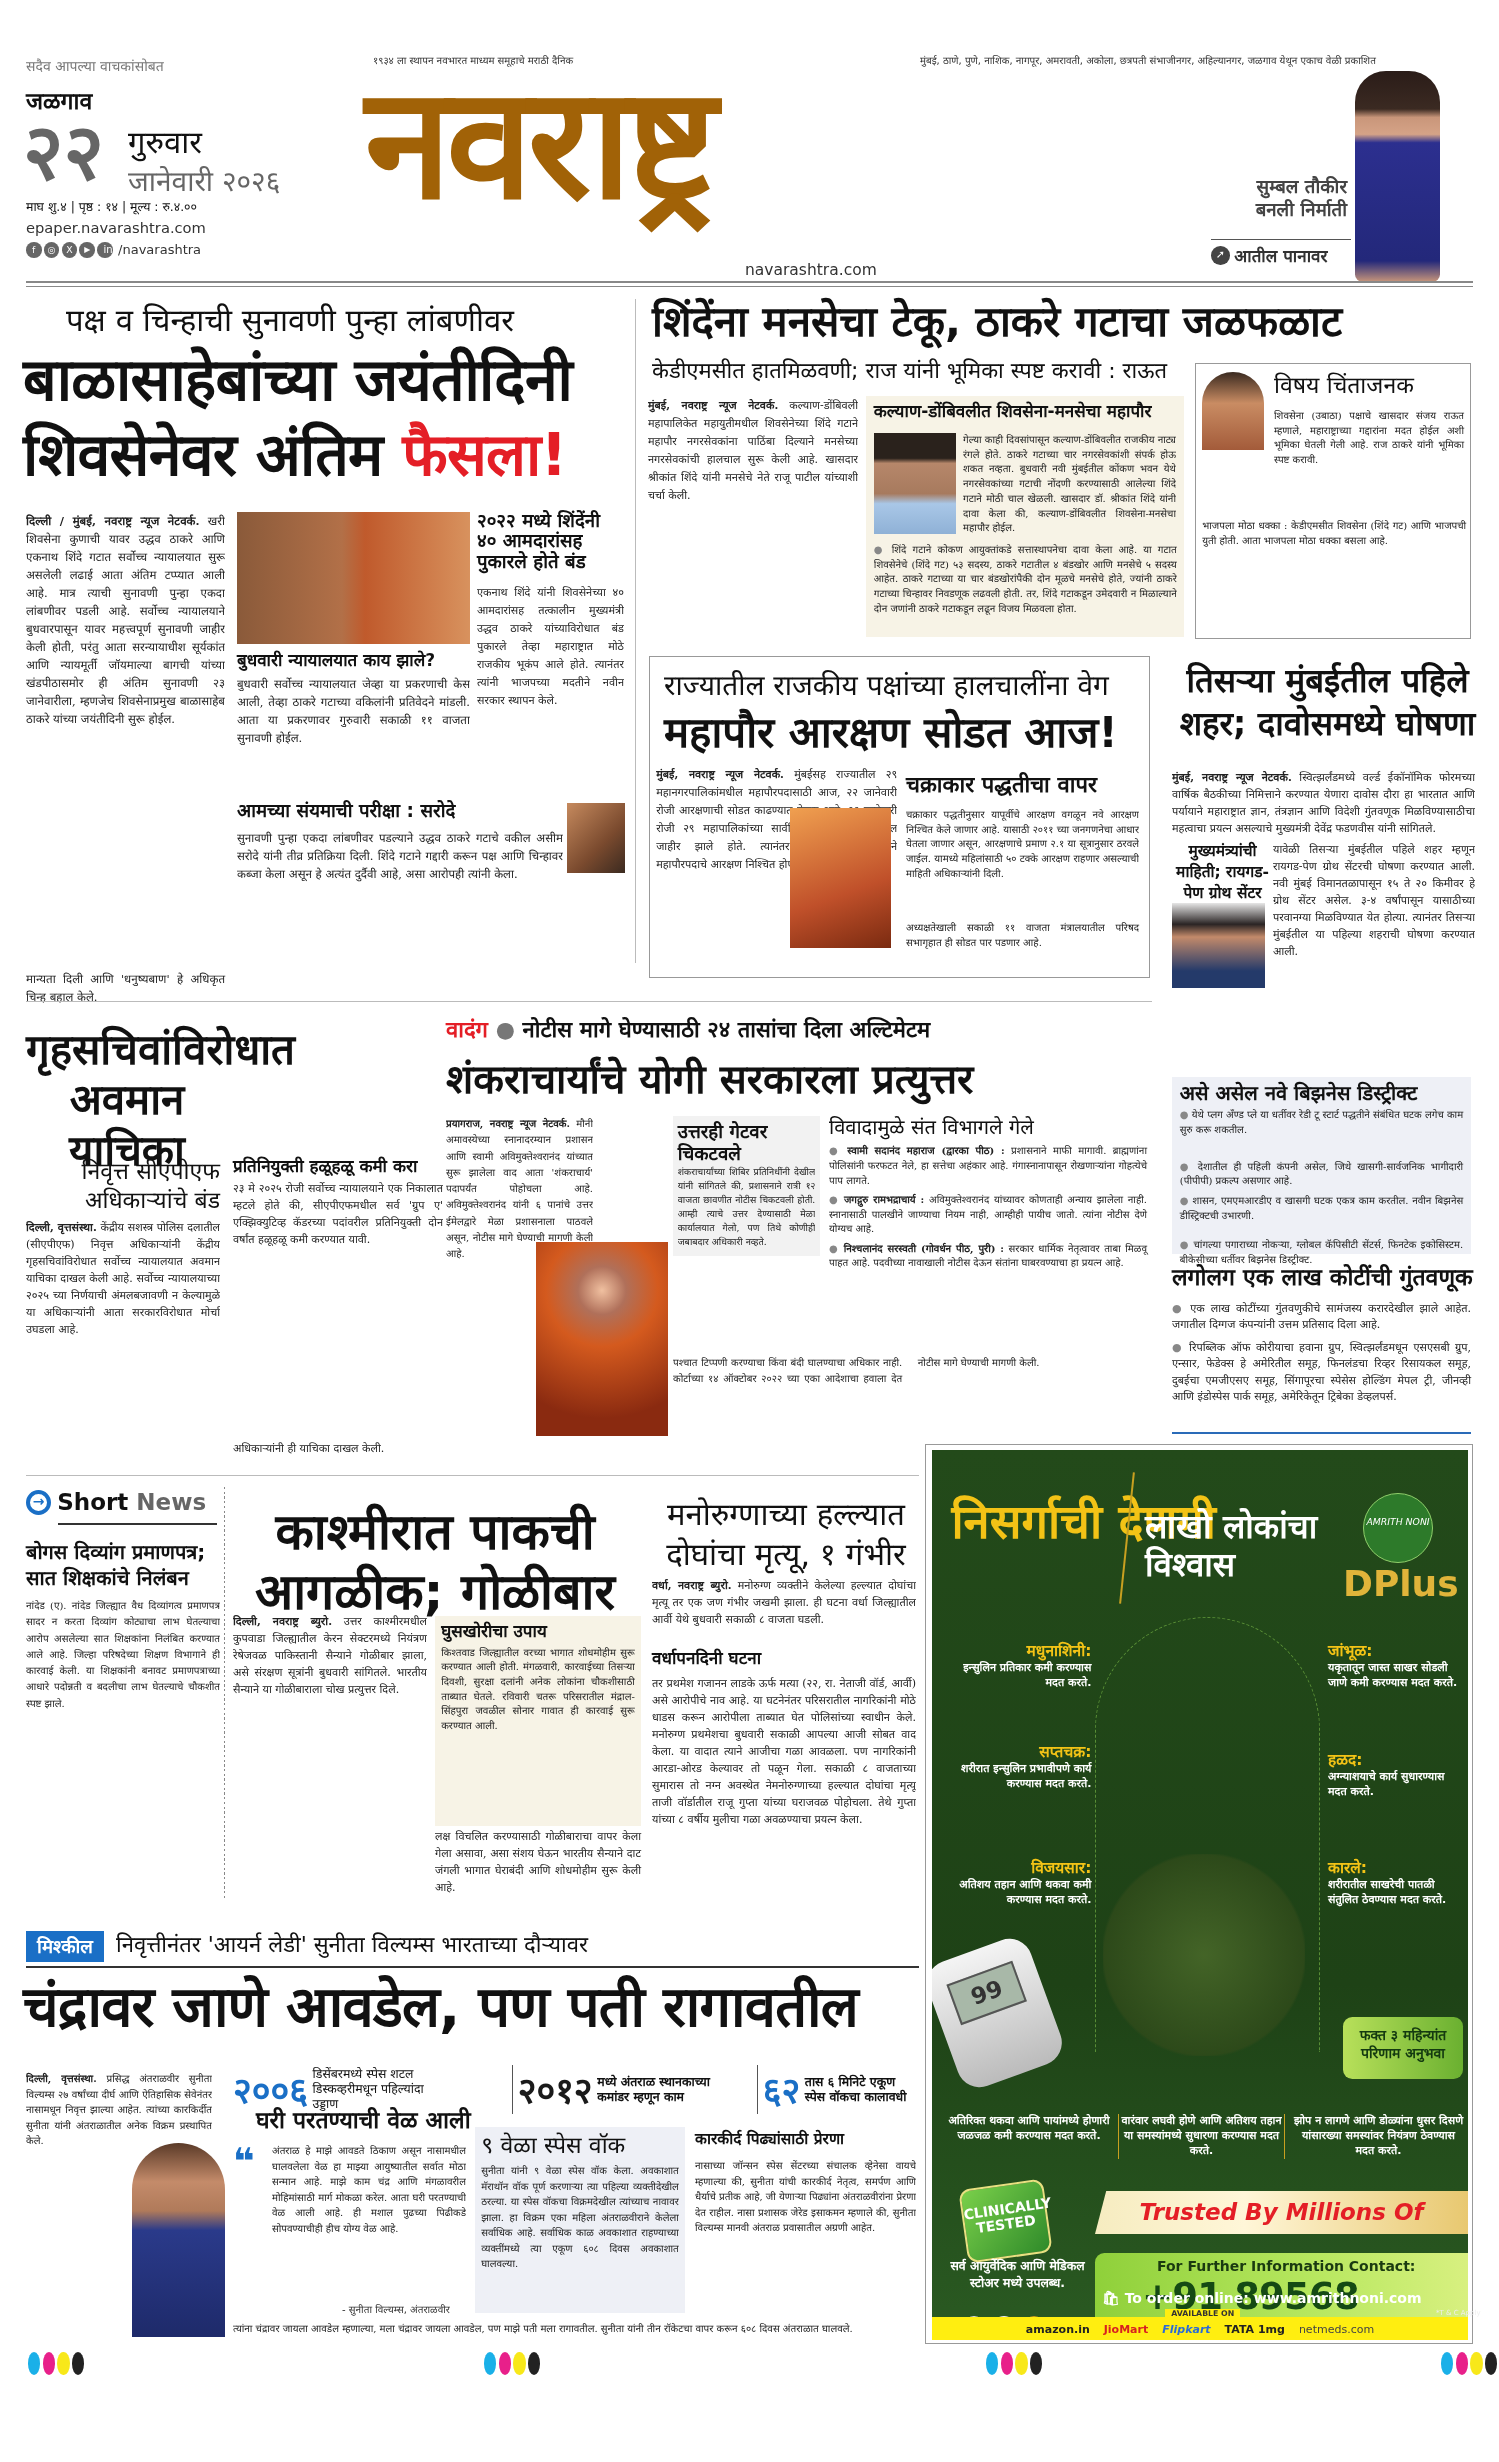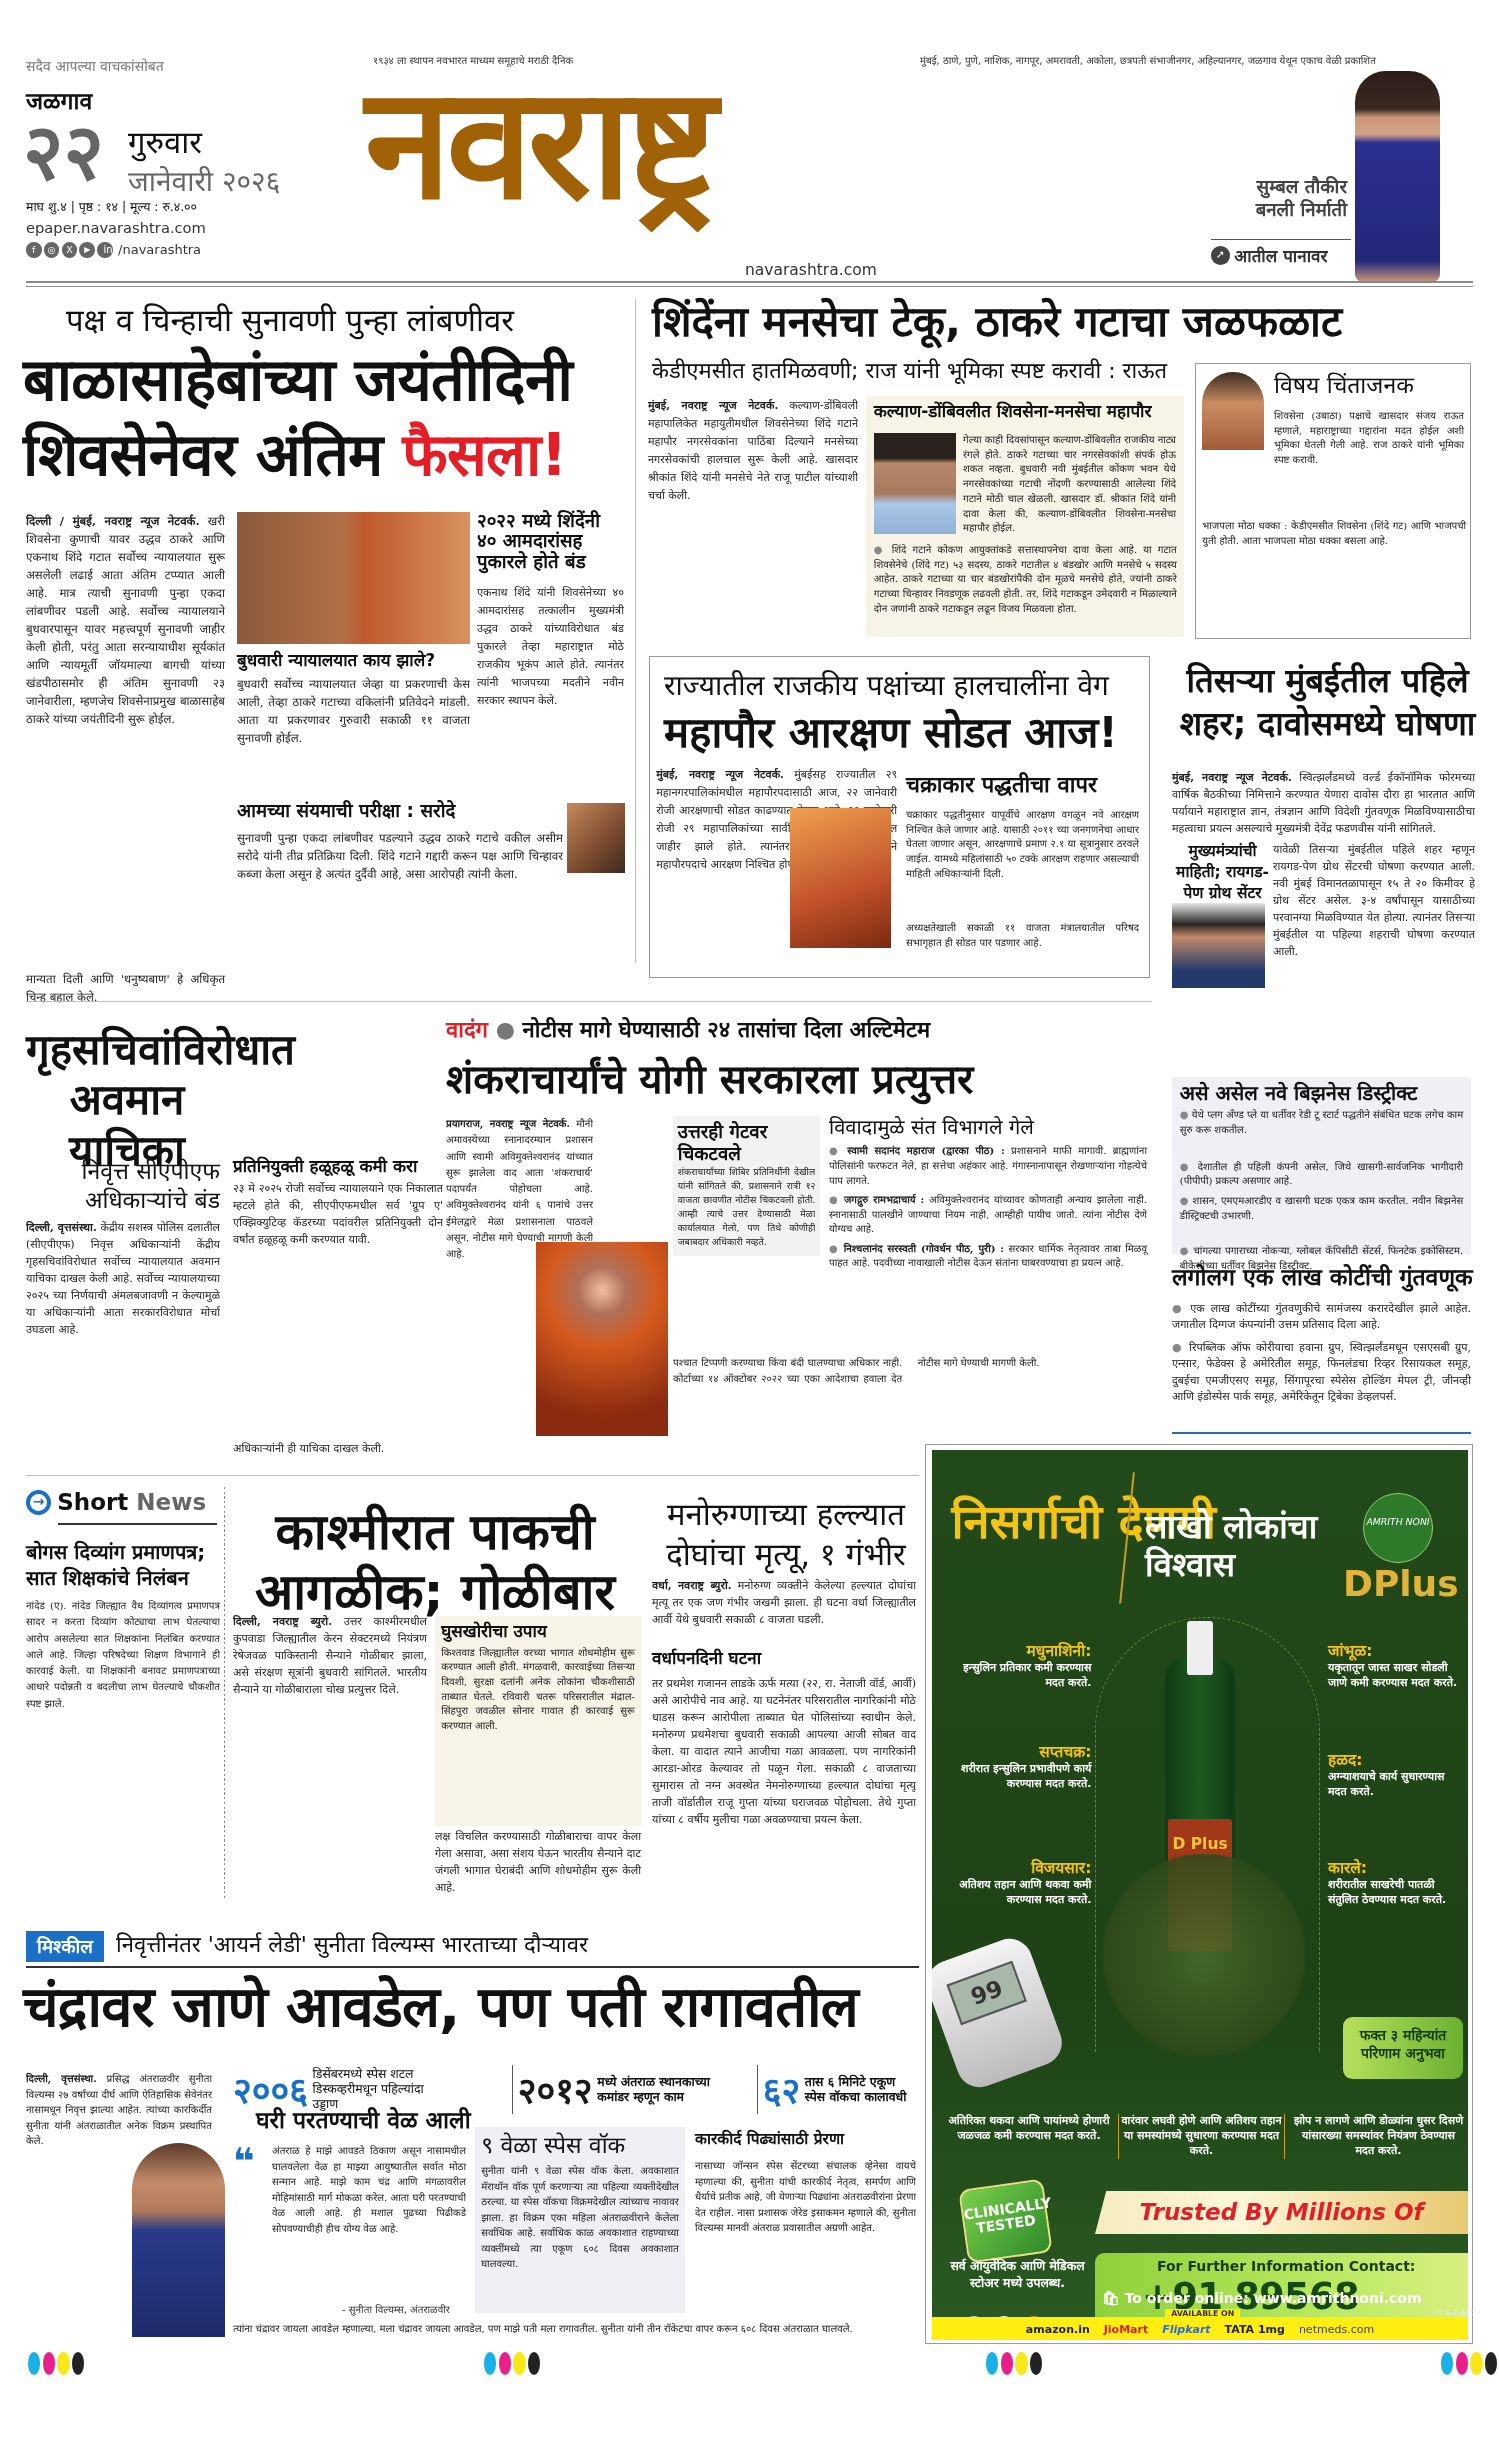--- a/index.html
+++ b/index.html
@@ -120,21 +120,21 @@
     <b>मुंबई, नवराष्ट्र न्यूज नेटवर्क.</b>
     <span>स्वित्झर्लंडमध्ये वर्ल्ड ईकॉनॉमिक फोरमच्या वार्षिक बैठकीच्या निमित्ताने करण्यात येणारा दावोस दौरा हा भारतात आणि पर्यायाने महाराष्ट्रात ज्ञान, तंत्रज्ञान आणि विदेशी गुंतवणूक मिळविण्यासाठीचा महत्वाचा प्रयत्न असल्याचे मुख्यमंत्री देवेंद्र फडणवीस यांनी सांगितले.</span>
   </div>
   <div class="abs hd" style="left:1168px;top:841px;width:109px;font-size:15.5px;text-align:center;line-height:1.35">मुख्यमंत्र्यांची माहिती; रायगड-पेण ग्रोथ सेंटर उभारणी</div>
   <div class="photo" style="left:1172px;top:903px;width:93px;height:85px;background:linear-gradient(180deg,#e6e6e6,#2a2424 25%,#c38a6a 40%,#243a6a 80%)"></div>
   <div class="abs body-text" style="left:1273px;top:841px;width:202px;height:210px;overflow:hidden;font-size:11px;line-height:17px">यावेळी तिसऱ्या मुंबईतील पहिले शहर म्हणून रायगड-पेण ग्रोथ सेंटरची घोषणा करण्यात आली. नवी मुंबई विमानतळापासून १५ ते २० किमीवर हे ग्रोथ सेंटर असेल. ३-४ वर्षांपासून यासाठीच्या परवानग्या मिळविण्यात येत होत्या. त्यानंतर तिसऱ्या मुंबईतील या पहिल्या शहराची घोषणा करण्यात आली.</div>
   <div class="abs shade2" style="left:1172px;top:1077px;width:299px;height:177px;padding:4.7px 7.8px">
     <div class="hd" style="font-size:20px;margin-bottom:4.7px">असे असेल नवे बिझनेस डिस्ट्रीक्ट</div>
     <div class="body-text bullet" style="font-size:10px;line-height:14.7px;margin-bottom:22px">येथे प्लग अँण्ड प्ले या धर्तीवर रेडी टू स्टार्ट पद्धतीने संबंधित घटक लगेच काम सुरु करू शकतील.</div>
     <div class="body-text bullet" style="font-size:10px;line-height:14.7px;margin-bottom:4.7px">देशातील ही पहिली कंपनी असेल, जिथे खासगी-सार्वजनिक भागीदारी (पीपीपी) प्रकल्प असणार आहे.</div>
-    <div class="body-text bullet" style="font-size:10px;line-height:14.7px;margin-bottom:21px">शासन, एमएमआरडीए व खासगी घटक एकत्र काम करतील. नवीन बिझनेस डीस्ट्रिक्टची उभारणी.</div>
+    <div class="body-text bullet" style="font-size:10px;line-height:14.7px;margin-bottom:15px">शासन, एमएमआरडीए व खासगी घटक एकत्र काम करतील. नवीन बिझनेस डीस्ट्रिक्टची उभारणी.</div>
     <div class="body-text bullet" style="font-size:10px;line-height:14.7px">चांगल्या पगाराच्या नोकऱ्या, ग्लोबल कॅपिसीटी सेंटर्स, फिनटेक इकोसिस्टम. बीकेसीच्या धर्तीवर बिझनेस डिस्ट्रीक्ट.</div>
   </div>
   <div class="abs hd" style="left:1172px;top:1265px;font-size:23px">लगोलग एक लाख कोटींची गुंतवणूक</div>
   <div class="abs body-text bullet" style="left:1172px;top:1301px;width:299px;font-size:11px;line-height:16.3px">एक लाख कोटींच्या गुंतवणुकीचे सामंजस्य करारदेखील झाले आहेत. जगातील दिग्गज कंपन्यांनी उत्तम प्रतिसाद दिला आहे.</div>
   <div class="abs body-text bullet" style="left:1172px;top:1340px;width:299px;font-size:11px;line-height:16.3px">रिपब्लिक ऑफ कोरीयाचा हवाना ग्रुप, स्वित्झर्लंडमधून एसएसबी ग्रुप, एन्सार, फेडेक्स हे अमेरितील समूह, फिनलंडचा रिव्हर रिसायकल समूह, दुबईचा एमजीएसए समूह, सिंगापूरचा स्पेसेस होल्डिंग मेपल ट्री, जीनव्ही आणि इंडोस्पेस पार्क समूह, अमेरिकेतून ट्रिबेका डेव्हलपर्स.</div>
   <div class="hr" style="left:1172px;top:1432px;width:299px;height:2.3px;background:#2a6bb8"></div>
 </div>
 
 <div class="hr" style="left:26px;top:1001px;width:1126px;height:0.8px;background:#bbb"></div>
 
@@ -255,24 +255,20 @@
   <div style="position:absolute;left:411px;top:113px;font-size:36px;font-weight:bold;color:#e0b43a">DPlus</div>
 
   <div class="ad-item" style="left:19.4px;top:194px;width:140px;text-align:right"><b class="yel">मधुनाशिनी:</b><span>इन्सुलिन प्रतिकार कमी करण्यास मदत करते.</span></div>
   <div class="ad-item" style="left:19.4px;top:295px;width:140px;text-align:right"><b class="yel">सप्तचक्र:</b><span>शरीरात इन्सुलिन प्रभावीपणे कार्य करण्यास मदत करते.</span></div>
   <div class="ad-item" style="left:19.4px;top:411px;width:140px;text-align:right"><b class="yel">विजयसार:</b><span>अतिशय तहान आणि थकवा कमी करण्यास मदत करते.</span></div>
   <div class="ad-item" style="left:396px;top:194px;width:132px"><b class="yel">जांभूळ:</b><span>यकृतातून जास्त साखर सोडली जाणे कमी करण्यास मदत करते.</span></div>
   <div class="ad-item" style="left:396px;top:303px;width:132px"><b class="yel">हळद:</b><span>अग्न्याशयाचे कार्य सुधारण्यास मदत करते.</span></div>
   <div class="ad-item" style="left:396px;top:411px;width:132px"><b class="yel">कारले:</b><span>शरीरातील साखरेची पातळी संतुलित ठेवण्यास मदत करते.</span></div>
 
   <div style="position:absolute;left:163px;top:167px;width:225px;height:435px;border:1.6px dashed #7fbf4a;border-bottom:none;border-radius:113px 113px 0 0;opacity:.6"></div>
-  <div style="position:absolute;left:233px;top:206px;width:70px;height:326px;border-radius:23px 23px 9.3px 9.3px;background:linear-gradient(90deg,#103a14,#1e5a22,#103a14)">
-    <div style="position:absolute;left:22px;top:-35px;width:26px;height:54px;background:#eee;border-radius:3.1px"></div>
-    <div style="position:absolute;left:3.1px;top:163px;width:64px;height:132px;background:#a2381a;border-radius:3.1px;color:#f2c43a;font-weight:bold;font-size:15.5px;text-align:center;padding-top:15.5px">D Plus</div>
-  </div>
   <div style="position:absolute;left:171px;top:404px;width:202px;height:202px;border-radius:40%;background:radial-gradient(circle,#4a6a2a,#2f4a1a 70%,transparent 72%);opacity:.85"></div>
   <div style="position:absolute;left:7.8px;top:497px;width:109px;height:132px;border-radius:23px;background:linear-gradient(180deg,#f4f4f4,#bbb);transform:rotate(-20deg)">
     <div style="position:absolute;left:19.4px;top:23px;width:70px;height:43px;background:#a8b8a8;border:2.3px solid #555;font-size:23px;font-weight:bold;color:#333;text-align:center;line-height:39px">99</div>
   </div>
   <div style="position:absolute;left:411px;top:567px;width:120px;height:62px;border-radius:9.3px;background:linear-gradient(90deg,#b8e05a,#6ab030);color:#143a10;font-size:14px;font-weight:bold;text-align:center;padding-top:9.3px;line-height:1.3">फक्त ३ महिन्यांत परिणाम अनुभवा</div>
 
   <div style="position:absolute;left:15.5px;top:664px;width:163px;font-size:11px;font-weight:bold;text-align:center;line-height:1.35">अतिरिक्त थकवा आणि पायांमध्ये होणारी जळजळ कमी करण्यास मदत करते.</div>
   <div style="position:absolute;left:186px;top:664px;width:167px;font-size:11px;font-weight:bold;text-align:center;line-height:1.35;border-left:0.8px solid #c8a020;border-right:0.8px solid #c8a020">वारंवार लघवी होणे आणि अतिशय तहान या समस्यांमध्ये सुधारणा करण्यास मदत करते.</div>
   <div style="position:absolute;left:361px;top:664px;width:171px;font-size:11px;font-weight:bold;text-align:center;line-height:1.35">झोप न लागणे आणि डोळ्यांना धुसर दिसणे यांसारख्या समस्यांवर नियंत्रण ठेवण्यास मदत करते.</div>
 

